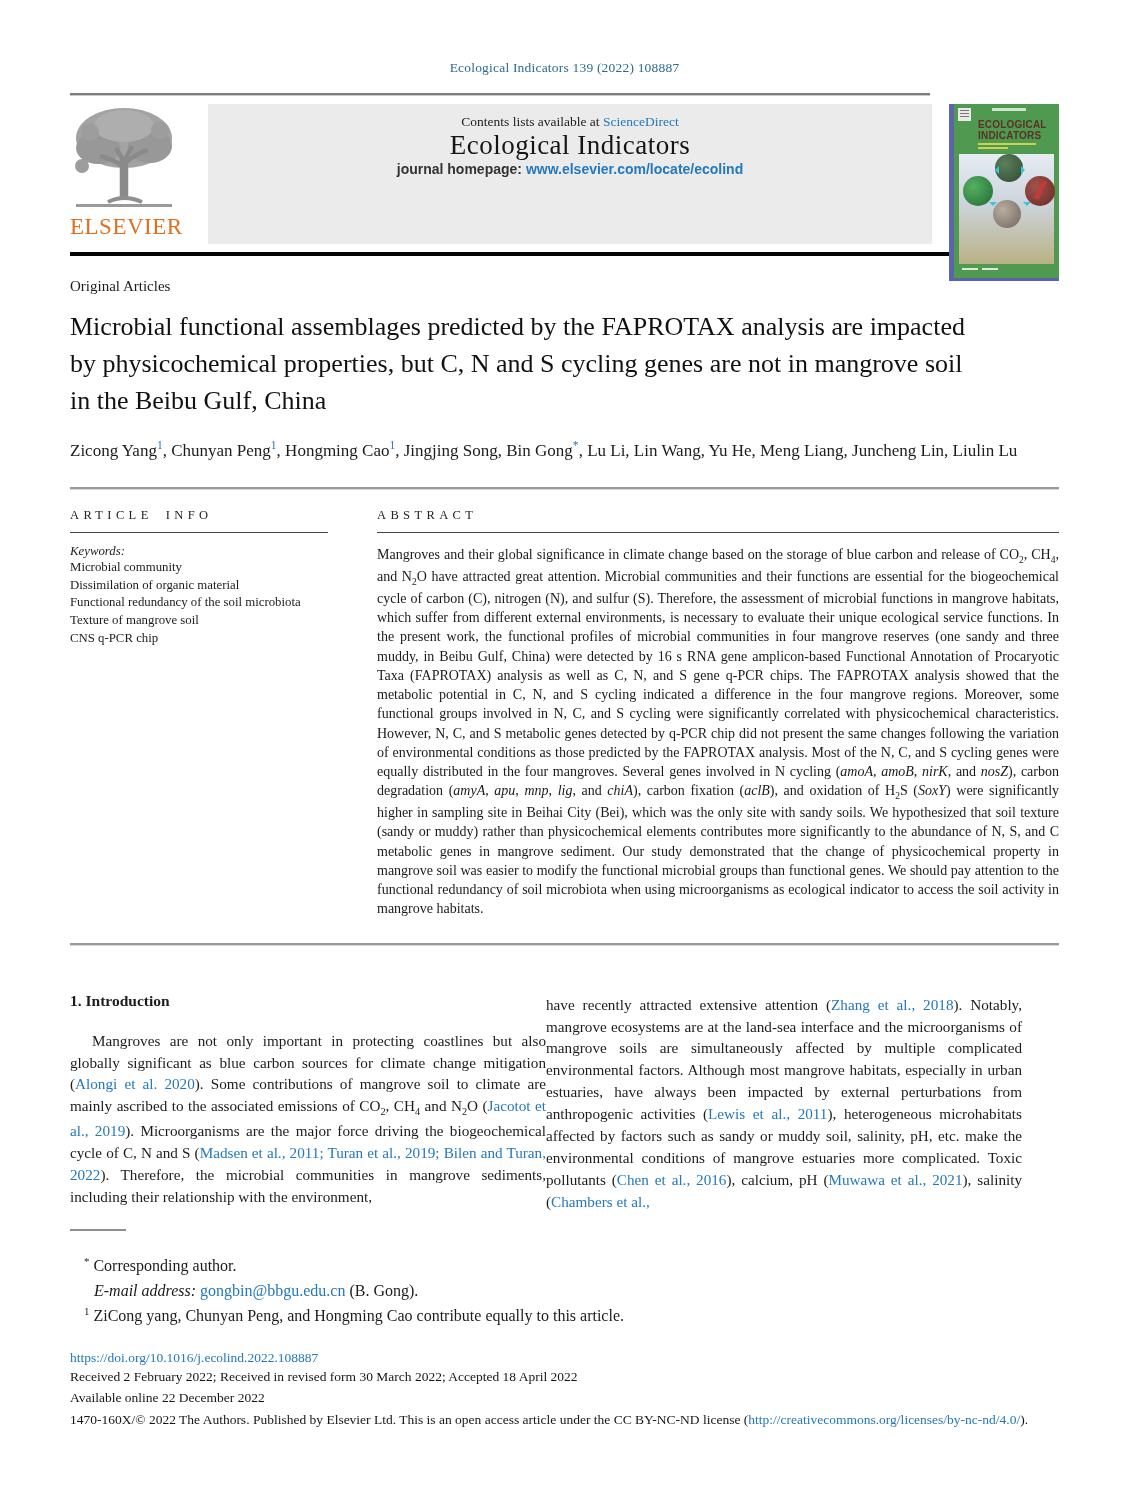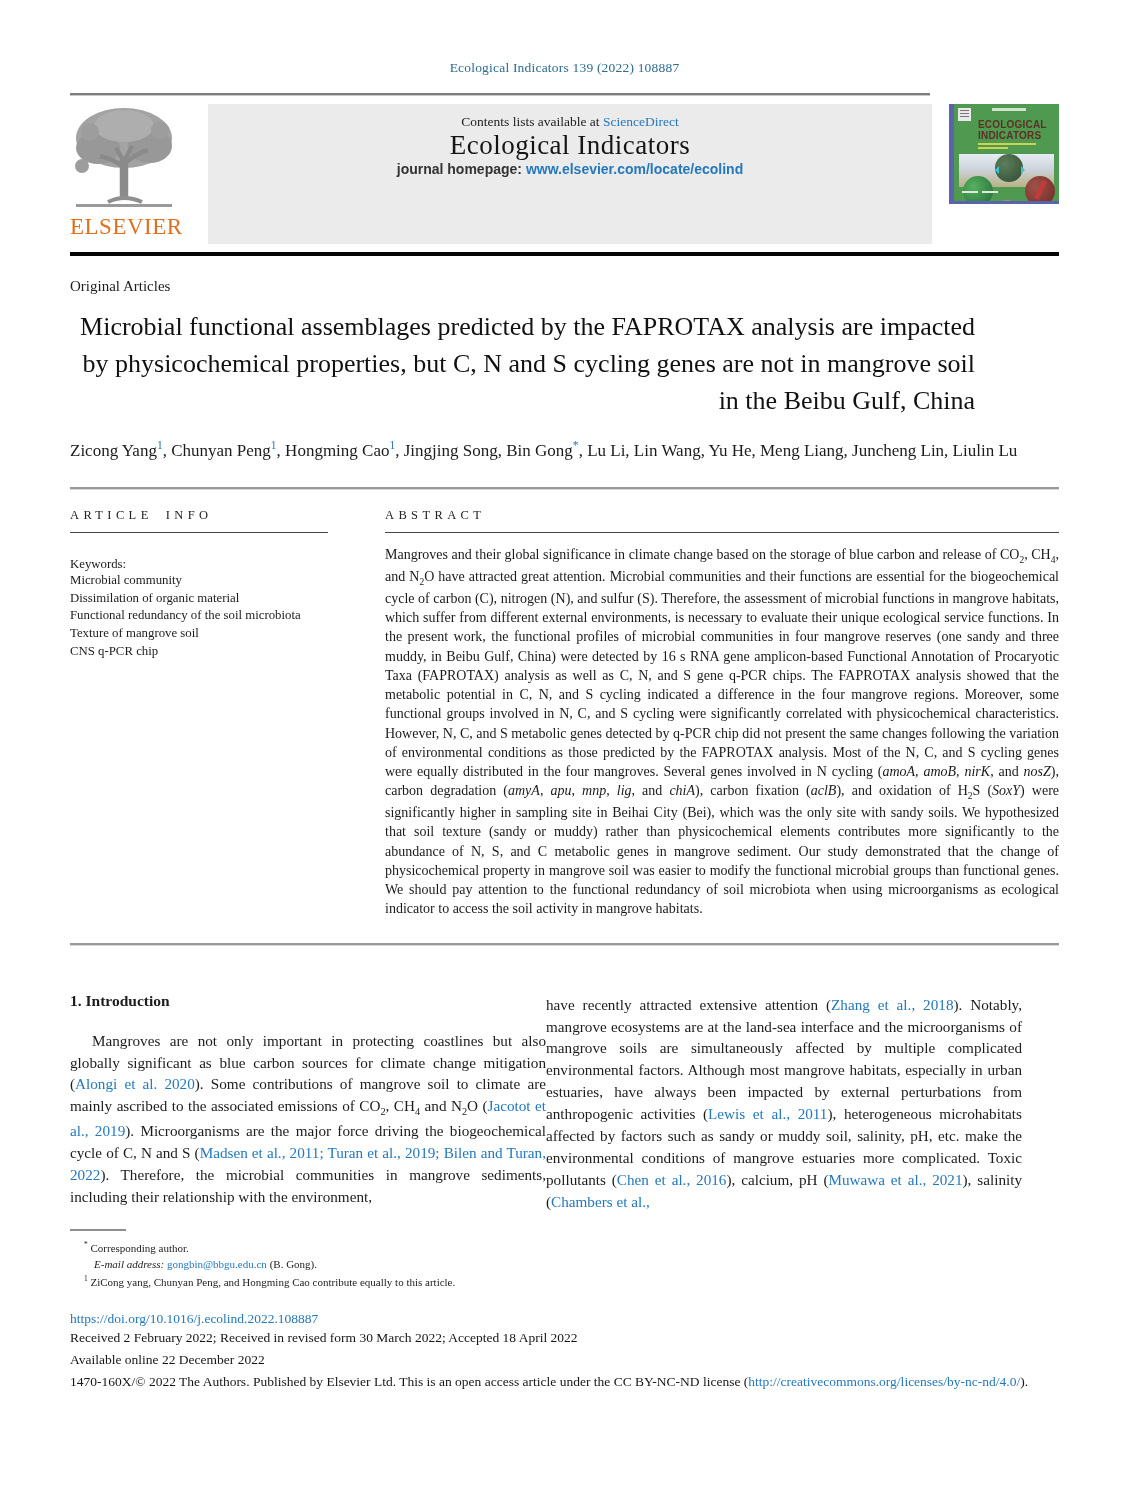--- a/index.html
+++ b/index.html
@@ -43,21 +43,21 @@
   .contents-line{font-size:13.5px;color:#222;}
   .journal-title{font-size:27px;color:#141414;letter-spacing:.5px;}
   .homepage-line{
     font-family:"Liberation Sans", sans-serif;
     font-size:14px;font-weight:700;color:#333;
   }
   .link,.l{color:#2478bd;}
   .homepage-line .l,.contents-line .l{cursor:pointer;}
   
   .cover{
-    width:110px;height:100px;background:#4f9a50;
+    width:110px;height:177px;background:#4f9a50;
     border-left:5px solid #5a64ab;border-bottom:3px solid #5a64ab;
     box-sizing:border-box;position:relative;overflow:hidden;
   }
   .cover-chip{position:absolute;top:4px;left:4px;width:13px;height:13px;background:#e9e9e9;}
   .cover-chip::after{content:"";display:block;margin:2px;height:7px;background:repeating-linear-gradient(#777 0 1px,#e9e9e9 1px 3px);}
   .cover-topline{position:absolute;top:4px;left:38px;width:34px;height:3px;background:#cfe3cf;}
   .cover-title{
     position:absolute;top:15px;left:24px;
     font-family:"Liberation Sans", sans-serif;
     font-size:10px;line-height:11px;font-weight:700;color:#5e3026;letter-spacing:.2px;
@@ -79,44 +79,44 @@
   .a1{left:32px;top:12px;border-right-color:#39c7d8;}
   .a2{left:62px;top:12px;border-left-color:#39c7d8;}
   .a3{left:30px;top:48px;border-top-color:#39c7d8;}
   .a4{left:64px;top:48px;border-top-color:#39c7d8;}
   .cover-foot{position:absolute;bottom:4px;left:8px;}
   .cover-foot .bar{display:inline-block;width:16px;height:2px;background:#dfe8df;margin-right:4px;}
   .black-rule{margin-top:8px;height:4px;background:#050505;}
   .article-type{margin-top:22px;font-size:15px;}
   .title{
     margin:14px 0 0 0;font-weight:400;
-    font-size:26px;line-height:1.42;width:905px;color:#111;text-align:right;
+    font-size:26px;line-height:1.42;width:905px;color:#111;
   }
   .authors{margin-top:18px;font-size:17px;line-height:1.45;width:96%;}
   .authors sup{color:#2478bd;font-size:68%;}
   .affiliation{margin-top:12px;font-size:12.8px;font-style:italic;color:#222;}
   .thin-rule{margin-top:24px;height:2px;background:#9a9a9a;border-bottom:1px solid #d7d7d7;}
-  .info-grid{margin-top:18px;display:grid;grid-template-columns:283px 1fr;column-gap:32px;}
+  .info-grid{margin-top:18px;display:grid;grid-template-columns:283px 1fr;column-gap:24px;}
   .sec-heading{font-size:12.5px;letter-spacing:.35em;word-spacing:.45em;color:#222;}
   .heading-rule{margin-top:9px;border-top:1.5px solid #444;}
   .info-col .heading-rule{width:258px;}
-  .kw-label{margin-top:24px;font-size:12.8px;}
+  .kw-label{margin-top:11px;font-style:italic;font-size:12.8px;}
   .kw-list{font-size:12.8px;line-height:1.38;}
   .abs-body{
     margin-top:12px;font-size:14px;line-height:1.375;text-align:justify;color:#1a1a1a;
   }
   .abs-body .i,.i{font-style:italic;}
   sub{font-size:68%;}
   .intro-grid{margin-top:46px;display:grid;grid-template-columns:476px 476px;}
   .intro-heading{font-size:15.5px;font-weight:700;}
   .para{font-size:15.2px;line-height:1.44;text-align:justify;margin:20px 0 0 0;}
   .col-right .para{margin-top:2px;}
   .para.indent{text-indent:22px;}
   .foot-rule{margin-top:16px;width:56px;height:2px;background:#8f8f8f;}
-  .footnotes{margin-top:8px;font-size:11px;line-height:1.55;}
+  .footnotes{margin-top:22px;font-size:16px;line-height:1.55;}
   .fn{padding-left:14px;}
   .fn sup{font-size:68%;color:#1c1c1c;}
   .fn.email{padding-left:24px;}
   .doi{margin-top:20px;font-size:13.5px;}
   .meta{font-size:13.5px;line-height:1.62;color:#161616;}
   .copyright{width:100%;}
 </style>
 </head>
 <body>
 

